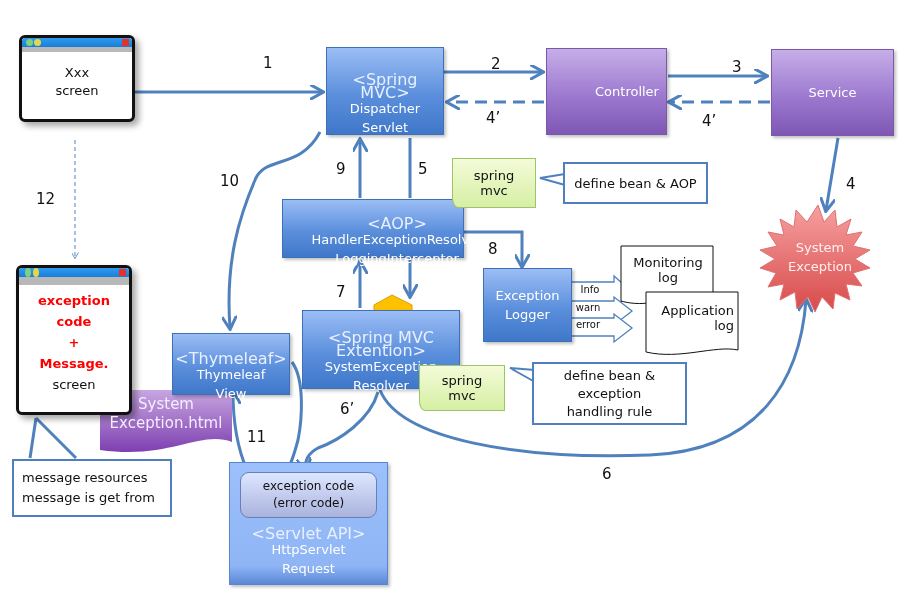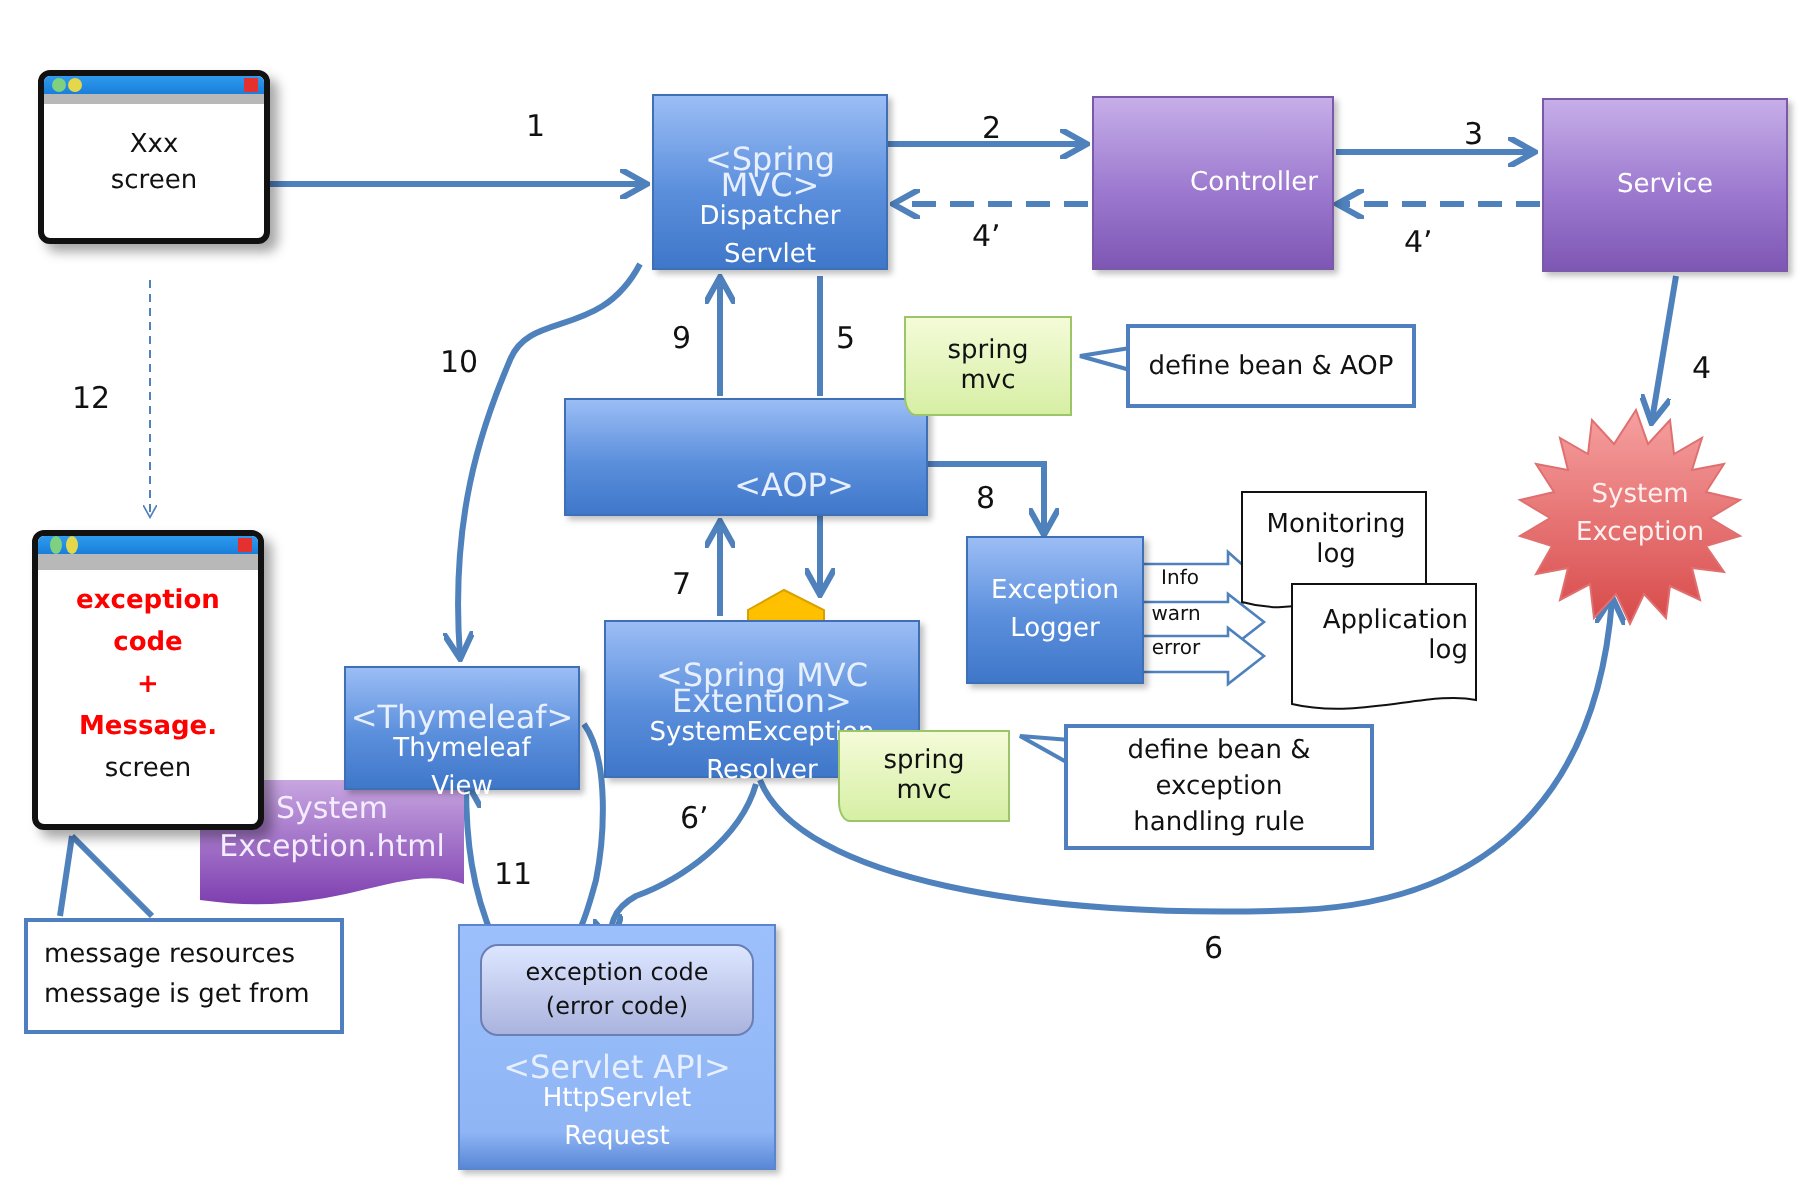--- a/index.html
+++ b/index.html
@@ -114,20 +114,22 @@
 <div class="box purple" style="left:546px;top:48px;width:121px;height:87px;padding-left:41px;">
   <div class="main">Controller</div>
 </div>
 
 <div class="box purple" style="left:771px;top:49px;width:123px;height:87px;">
   <div class="main">Service</div>
 </div>
 
 <div class="box blue" style="left:282px;top:199px;width:182px;height:59px;padding-left:48px;">
   <div class="stereo">&lt;AOP&gt;</div>
+  <div class="main">HandlerExceptionResolver</div>
+  <div class="main">LoggingInterceptor</div>
 </div>
 
 <div class="box blue" style="left:302px;top:310px;width:158px;height:79px;">
   <div class="stereo">&lt;Spring MVC Extention&gt;</div>
   <div class="main">SystemException</div>
   <div class="main">Resolver</div>
 </div>
 
 <div class="box blue" style="left:483px;top:268px;width:89px;height:74px;">
   <div class="main">Exception</div>

